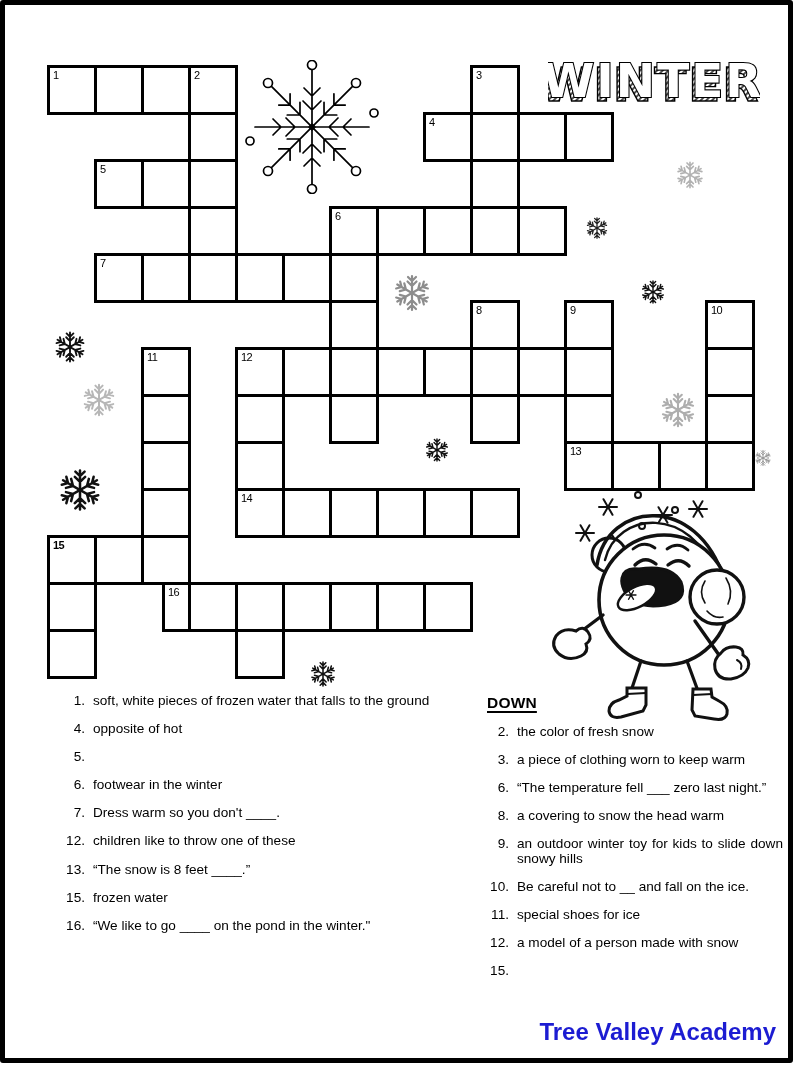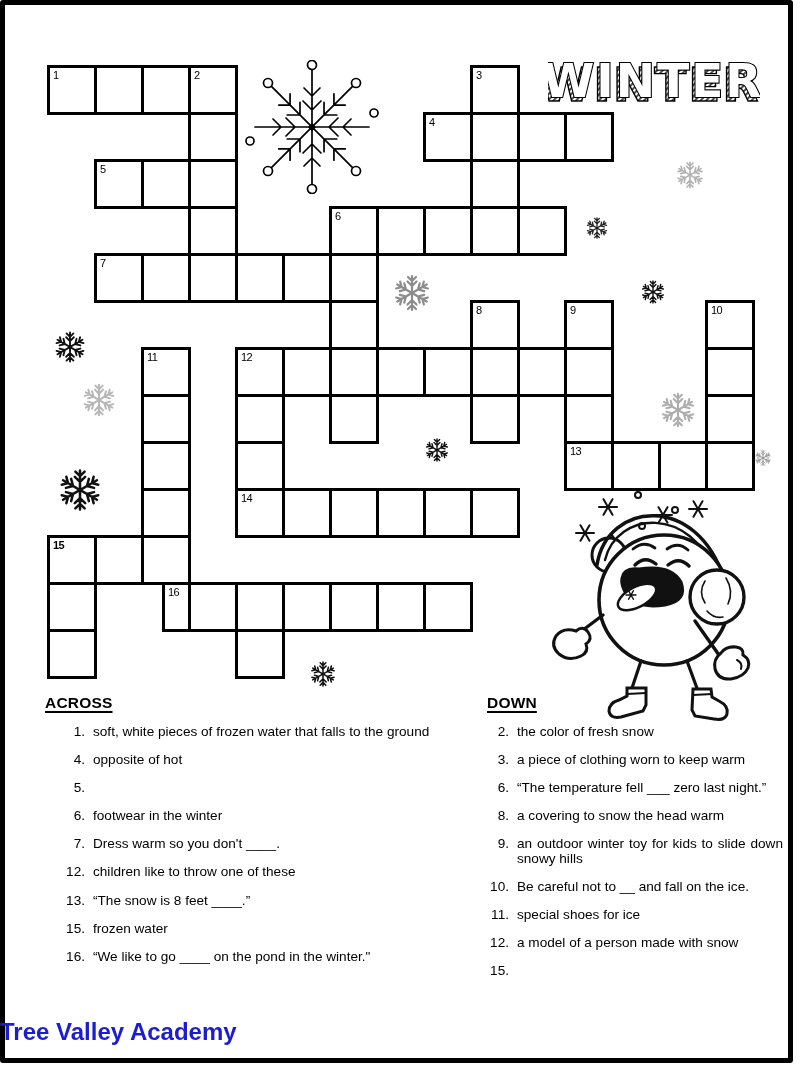--- a/index.html
+++ b/index.html
@@ -32,21 +32,21 @@
   .clues ul{margin:0;padding:0;list-style:none;}
   .clue{display:flex;margin:0 0 13.5px 0;font-size:13.6px;line-height:14.6px;}
   .clue .num{flex:0 0 auto;text-align:right;padding-right:8px;}
   .clue .txt{flex:1 1 auto;white-space:pre-wrap;}
   .across{left:45px;top:694px;width:420px;}
   .across .num{width:40px;}
   .down{left:487px;top:694px;width:296px;}
   .down .num{width:22px;}
   .down .txt{text-align:justify;}
 
-  .brand{position:absolute;top:1018px;left:0;width:776px;
+  .brand{position:absolute;top:1018px;left:0;width:776px;text-align:right;
         font-weight:bold;font-size:24px;}
   .hidden-defs{position:absolute;width:0;height:0;overflow:hidden;}
 </style>
 </head>
 <body>
 
 <svg class="hidden-defs" aria-hidden="true">
   <defs>
     <path id="flake-arm" d="M0,1 L0,-17 M0,-7 L-4.5,-11.5 M0,-7 L4.5,-11.5 M0,-12 L-4,-16 M0,-12 L4,-16"></path>
     <g id="flake-shape" fill="none" stroke="currentColor" stroke-width="2.2" stroke-linecap="round">
@@ -284,21 +284,20 @@
     <path d="M142,176 L153,206" stroke-width="3.2"></path>
 
     <path d="M82,203 L101,203 L101,220 L98,226 L76,232 Q65,234 64,226 Q64,218 74,215 L82,211 Z" fill="#fff" stroke-width="3"></path>
     <path d="M82,209 L101,208" stroke-width="2"></path>
     <path d="M148,204 L166,204 L167,212 L174,216 Q184,221 182,229 Q180,236 169,234 L150,231 L147,225 Z" fill="#fff" stroke-width="3"></path>
     <path d="M148,210 L167,209" stroke-width="2"></path>
   </g>
 </svg>
 
 <section class="clues across">
-  <h2>ACROSS</h2>
   <ul id="across-list">
       <li class="clue">
     <span class="num">1.</span>
     <span class="txt">soft, white pieces of frozen water that falls to the ground</span>
   </li>
       <li class="clue">
     <span class="num">4.</span>
     <span class="txt">opposite of hot</span>
   </li>
       <li class="clue">

